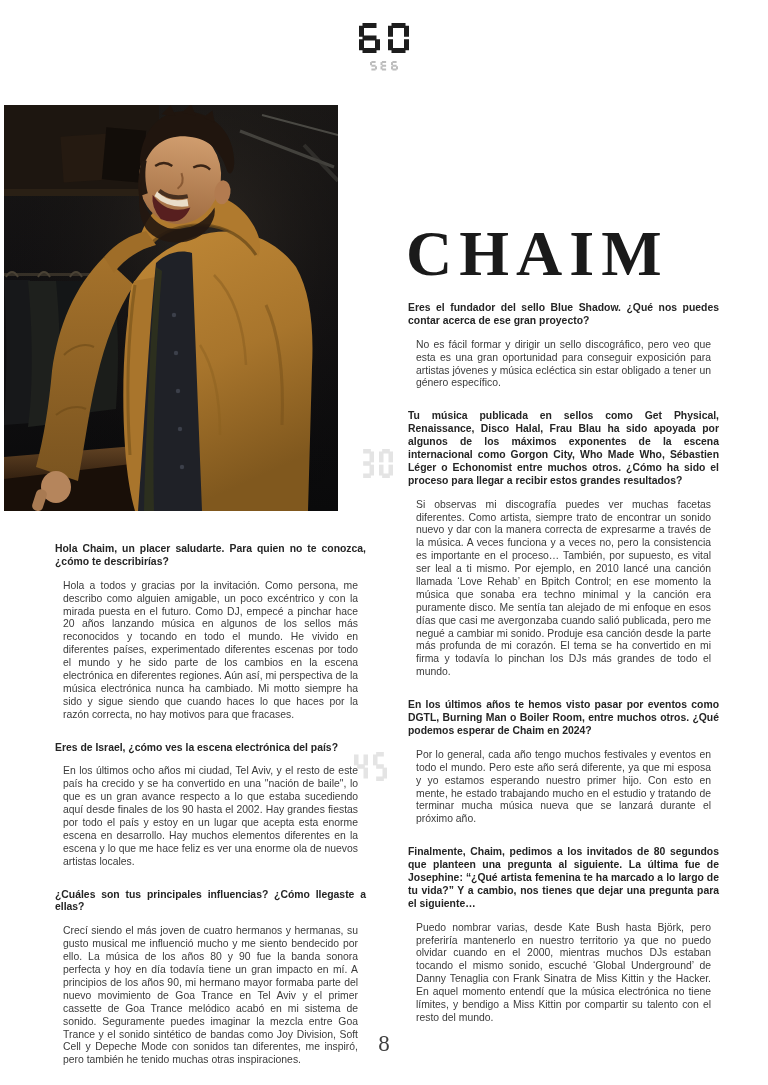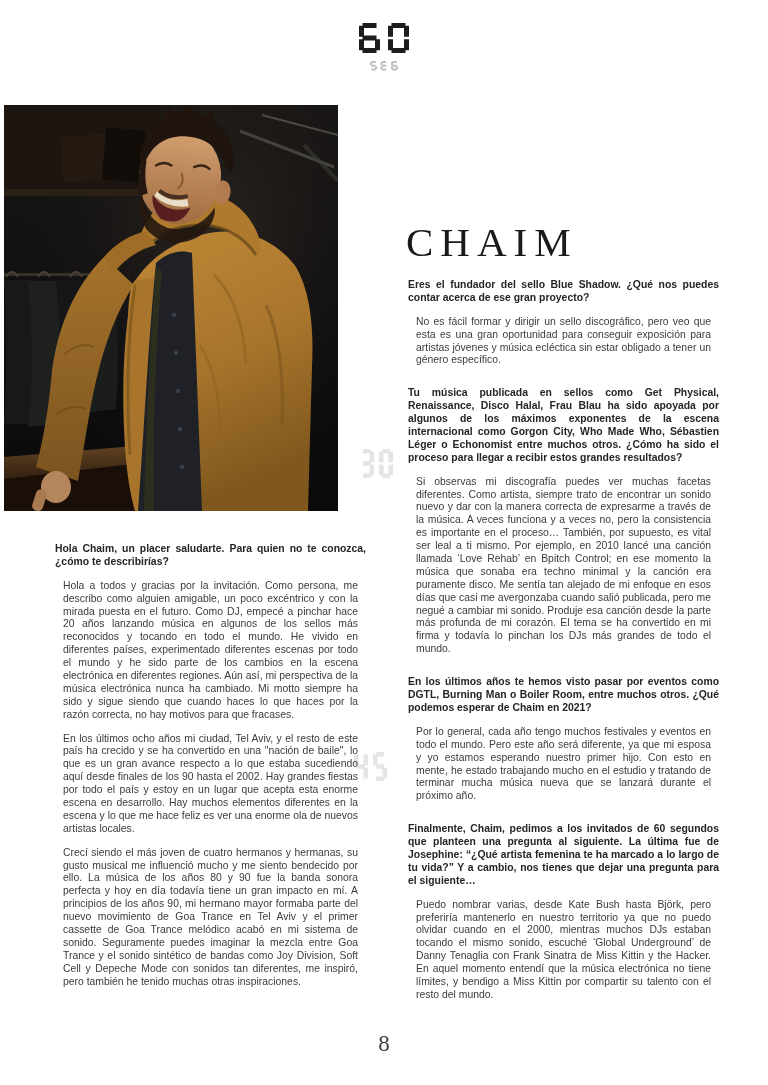--- a/index.html
+++ b/index.html
@@ -21,22 +21,22 @@
   .photo svg { display:block; }
 
   
   .col {
     position:absolute; width:311px; text-align:justify;
     font-size:10.4px; line-height:1.24; color:#3b3b3b;
   }
   .col-left  { left:55px;  top:543px; }
   .col-right { left:408px; top:222px; }
   .article-title {
-    font-family:"Liberation Serif", serif; font-weight:400;
-    font-size:41px; letter-spacing:7px; color:#1a1a1a;
+    font-family:"Liberation Serif", serif; font-weight:700;
+    font-size:64px; letter-spacing:7px; color:#1a1a1a;
     margin:0 0 16px -2px; line-height:1.0;
   }
   .question { font-weight:700; color:#252525; margin:20px 0 11px; }
   .question:first-child { margin-top:0; }
   .answer { margin:0 8px 11px; }
   .closing .highlight { font-weight:700; }
 
   
   .margin-number { position:absolute; color:#e4e4e4; }
   .margin-number-30 { left:360px; top:449px; }
@@ -215,33 +215,35 @@
         <rect x="22.15" y="0" width="7.7" height="4.5" fill="currentColor"></rect>
         <rect x="19" y="2.475" width="4.5" height="10.9" fill="currentColor"></rect>
         <rect x="22.15" y="12.25" width="7.7" height="4.5" fill="currentColor"></rect>
         <rect x="28.5" y="15.625" width="4.5" height="10.9" fill="currentColor"></rect>
         <rect x="22.15" y="24.5" width="7.7" height="4.5" fill="currentColor"></rect>
       </svg></span>
 
   <div class="col col-left">
       <p class="question">Hola Chaim, un placer saludarte. Para quien no te conozca, ¿cómo te describirías?</p>
       <p class="answer">Hola a todos y gracias por la invitación. Como persona, me describo como alguien amigable, un poco excéntrico y con la mirada puesta en el futuro. Como DJ, empecé a pinchar hace 20 años lanzando música en algunos de los sellos más reconocidos y tocando en todo el mundo. He vivido en diferentes países, experimentado diferentes escenas por todo el mundo y he sido parte de los cambios en la escena electrónica en diferentes regiones. Aún así, mi perspectiva de la música electrónica nunca ha cambiado. Mi motto siempre ha sido y sigue siendo que cuando haces lo que haces por la razón correcta, no hay motivos para que fracases.</p>
+      <p class="question">Eres de Israel, ¿cómo ves la escena electrónica del país?</p>
       <p class="answer">En los últimos ocho años mi ciudad, Tel Aviv, y el resto de este país ha crecido y se ha convertido en una "nación de baile", lo que es un gran avance respecto a lo que estaba sucediendo aquí desde finales de los 90 hasta el 2002. Hay grandes fiestas por todo el país y estoy en un lugar que acepta esta enorme escena en desarrollo. Hay muchos elementos diferentes en la escena y lo que me hace feliz es ver una enorme ola de nuevos artistas locales.</p>
+      <p class="question">¿Cuáles son tus principales influencias? ¿Cómo llegaste a ellas?</p>
       <p class="answer">Crecí siendo el más joven de cuatro hermanos y hermanas, su gusto musical me influenció mucho y me siento bendecido por ello. La música de los años 80 y 90 fue la banda sonora perfecta y hoy en día todavía tiene un gran impacto en mí. A principios de los años 90, mi hermano mayor formaba parte del nuevo movimiento de Goa Trance en Tel Aviv y el primer cassette de Goa Trance melódico acabó en mi sistema de sonido. Seguramente puedes imaginar la mezcla entre Goa Trance y el sonido sintético de bandas como Joy Division, Soft Cell y Depeche Mode con sonidos tan diferentes, me inspiró, pero también he tenido muchas otras inspiraciones.</p>
     </div>
 
   <div class="col col-right">
     <h1 class="article-title">CHAIM</h1>
     <div>
         <p class="question">Eres el fundador del sello Blue Shadow. ¿Qué nos puedes contar acerca de ese gran proyecto?</p>
         <p class="answer">No es fácil formar y dirigir un sello discográfico, pero veo que esta es una gran oportunidad para conseguir exposición para artistas jóvenes y música ecléctica sin estar obligado a tener un género específico.</p>
         <p class="question">Tu música publicada en sellos como Get Physical, Renaissance, Disco Halal, Frau Blau ha sido apoyada por algunos de los máximos exponentes de la escena internacional como Gorgon City, Who Made Who, Sébastien Léger o Echonomist entre muchos otros. ¿Cómo ha sido el proceso para llegar a recibir estos grandes resultados?</p>
         <p class="answer">Si observas mi discografía puedes ver muchas facetas diferentes. Como artista, siempre trato de encontrar un sonido nuevo y dar con la manera correcta de expresarme a través de la música. A veces funciona y a veces no, pero la consistencia es importante en el proceso… También, por supuesto, es vital ser leal a ti mismo. Por ejemplo, en 2010 lancé una canción llamada ‘Love Rehab’ en Bpitch Control; en ese momento la música que sonaba era techno minimal y la canción era puramente disco. Me sentía tan alejado de mi enfoque en esos días que casi me avergonzaba cuando salió publicada, pero me negué a cambiar mi sonido. Produje esa canción desde la parte más profunda de mi corazón. El tema se ha convertido en mi firma y todavía lo pinchan los DJs más grandes de todo el mundo.</p>
-        <p class="question">En los últimos años te hemos visto pasar por eventos como DGTL, Burning Man o Boiler Room, entre muchos otros. ¿Qué podemos esperar de Chaim en 2021?</p>
+        <p class="question">En los últimos años te hemos visto pasar por eventos como DGTL, Burning Man o Boiler Room, entre muchos otros. ¿Qué podemos esperar de Chaim en 2024?</p>
         <p class="answer">Por lo general, cada año tengo muchos festivales y eventos en todo el mundo. Pero este año será diferente, ya que mi esposa y yo estamos esperando nuestro primer hijo. Con esto en mente, he estado trabajando mucho en el estudio y tratando de terminar mucha música nueva que se lanzará durante el próximo año.</p>
-        <p class="question">Finalmente, Chaim, pedimos a los invitados de 60 segundos que planteen una pregunta al siguiente. La última fue de Josephine: “¿Qué artista femenina te ha marcado a lo largo de tu vida?” Y a cambio, nos tienes que dejar una pregunta para el siguiente…</p>
+        <p class="question">Finalmente, Chaim, pedimos a los invitados de 80 segundos que planteen una pregunta al siguiente. La última fue de Josephine: “¿Qué artista femenina te ha marcado a lo largo de tu vida?” Y a cambio, nos tienes que dejar una pregunta para el siguiente…</p>
         <p class="answer">Puedo nombrar varias, desde Kate Bush hasta Björk, pero preferiría mantenerlo en nuestro territorio ya que no puedo olvidar cuando en el 2000, mientras muchos DJs estaban tocando el mismo sonido, escuché ‘Global Underground’ de Danny Tenaglia con Frank Sinatra de Miss Kittin y the Hacker. En aquel momento entendí que la música electrónica no tiene límites, y bendigo a Miss Kittin por compartir su talento con el resto del mundo.</p>
       </div>
   </div>
 
   <div class="page-number">8</div>
 
 </div>
 
 </body></html>

